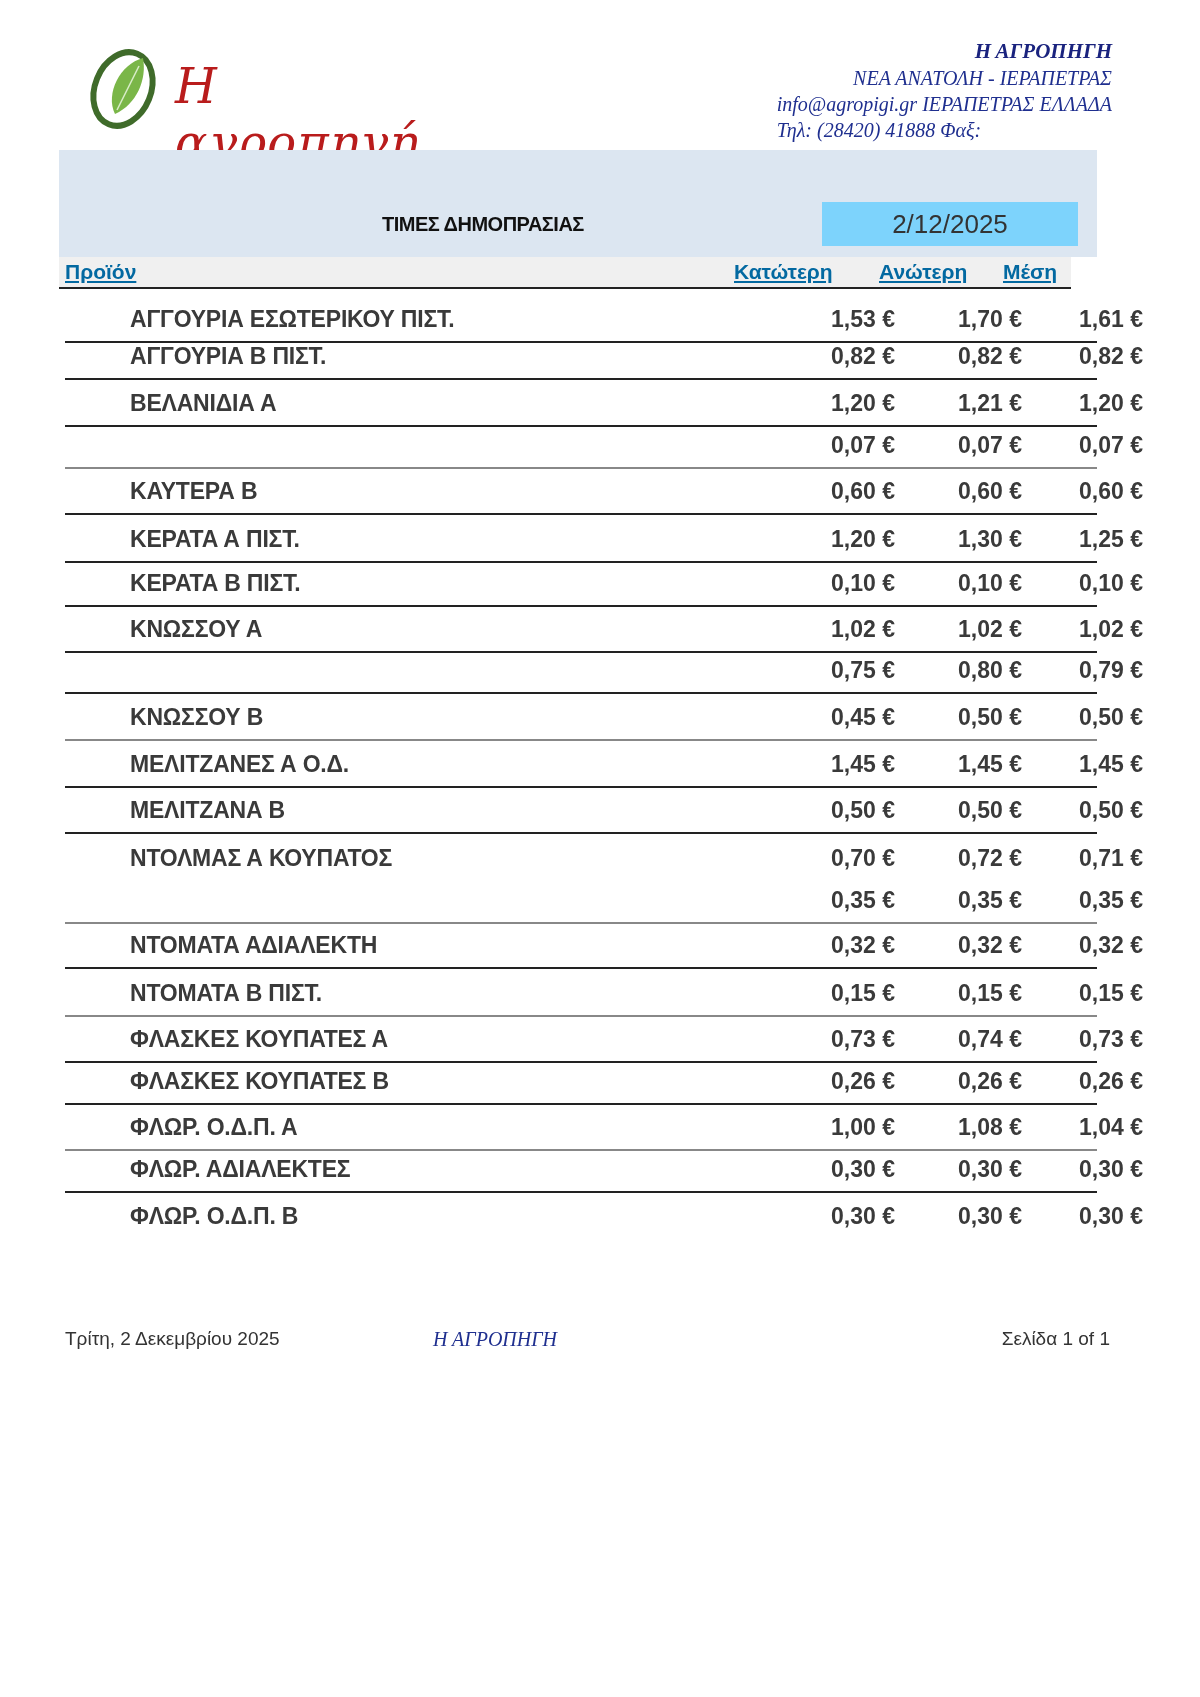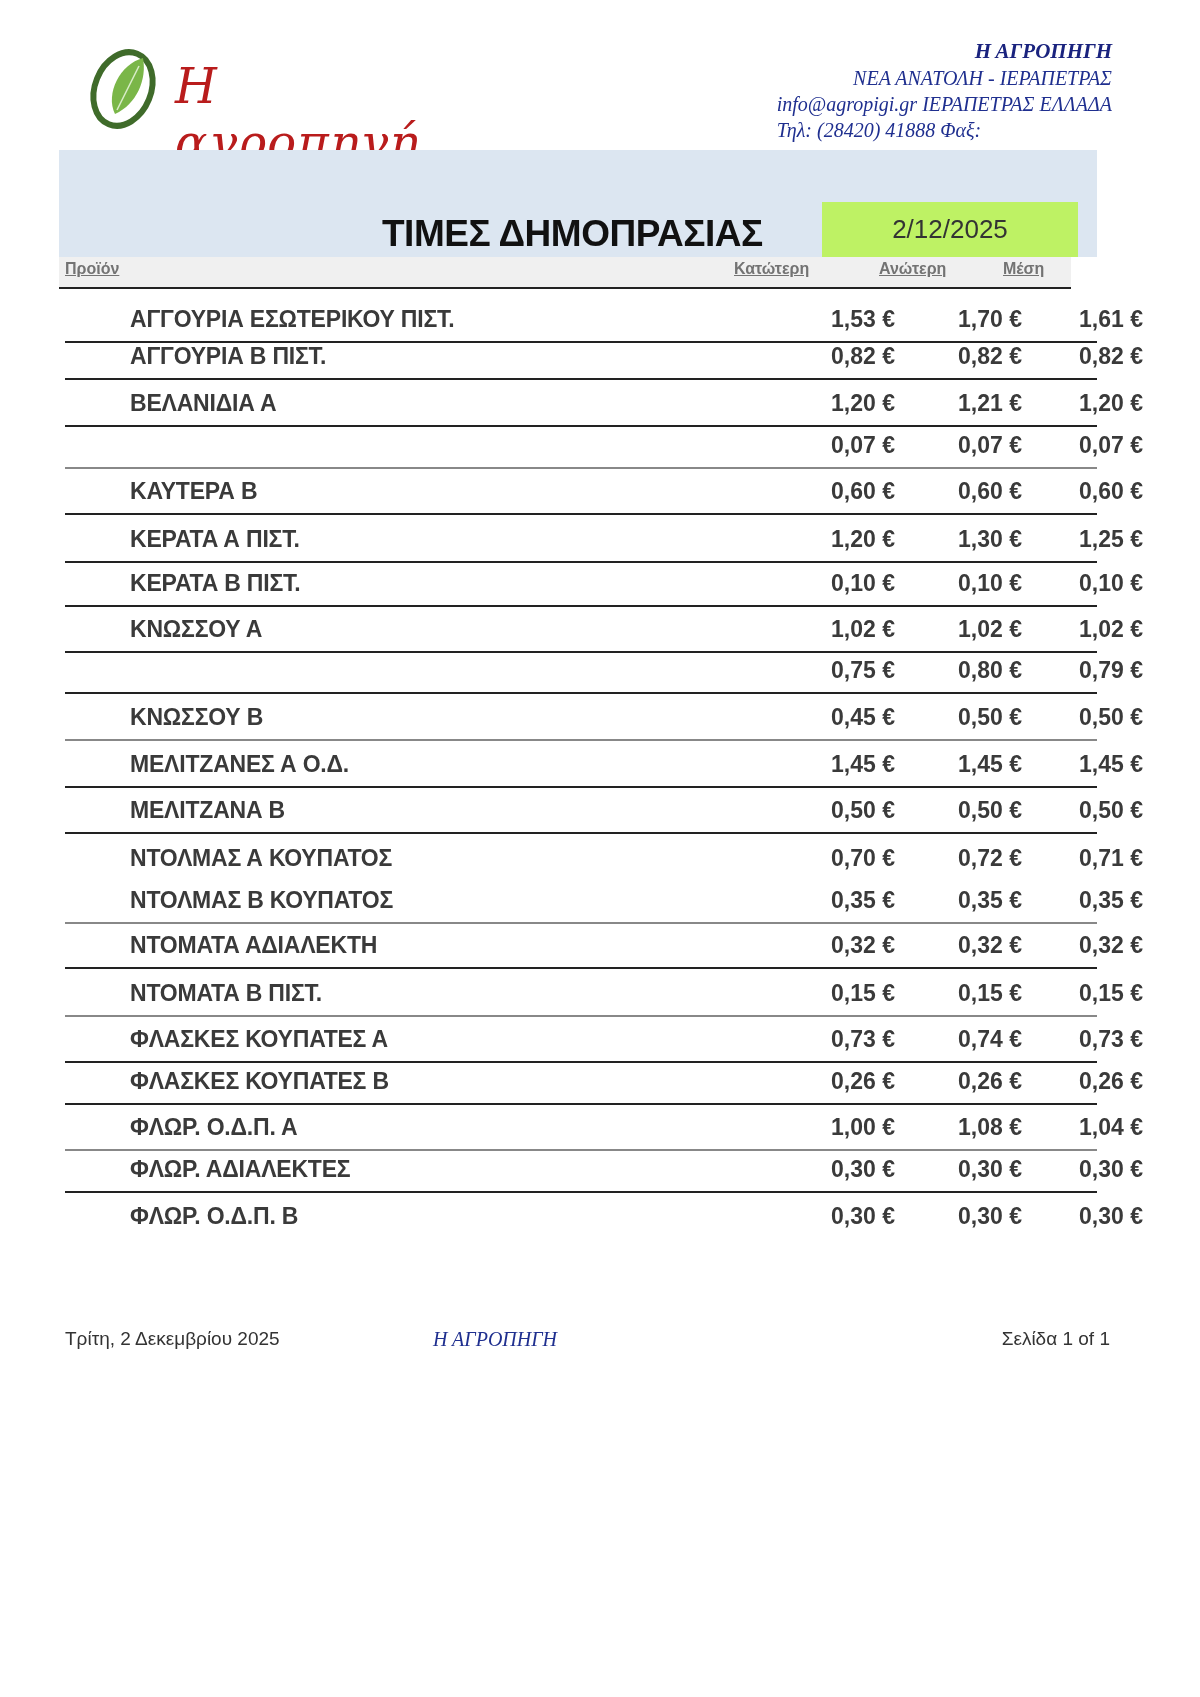--- a/index.html
+++ b/index.html
@@ -14,29 +14,29 @@
 
   
   .company { position: absolute; right: 88px; top: 38px; text-align: right;
              font-family: "Liberation Serif", serif; font-style: italic; color: #1f2f8f; }
   .company .name { font-weight: bold; font-size: 21px; line-height: 27px; color: #1a237e; }
   .company .line { font-size: 20px; line-height: 26px; }
   .company .contact { text-align: left; }
 
   
   .band { position: absolute; left: 59px; top: 150px; width: 1038px; height: 107px; background: #dce6f1; }
-  .title { position: absolute; left: 382px; top: 213px; font-size: 37px; font-weight: bold; color: #111;
+  .title { position: absolute; left: 382px; top: 213px; font-size: 20px; font-weight: bold; color: #111;
            letter-spacing: -0.5px; }
-  .datebox { position: absolute; left: 822px; top: 202px; width: 256px; height: 55px; background: #bef264;
+  .datebox { position: absolute; left: 822px; top: 202px; width: 256px; height: 44px; background: #7dd3fc;
              display: flex; align-items: center; justify-content: center; font-size: 26px; color: #333; }
 
   
   .colhead { position: absolute; left: 59px; top: 257px; width: 1012px; height: 30px; background: #f0f0f0;
              border-bottom: 2px solid #222; }
-  .colhead span { position: absolute; top: 3px; font-size: 16px; font-weight: bold; color: #737373;
+  .colhead span { position: absolute; top: 3px; font-size: 21px; font-weight: bold; color: #0369a1;
                   text-decoration: underline; }
   .ch-product { left: 6px; }
   .ch-low { left: 675px; }
   .ch-high { left: 820px; }
   .ch-avg { left: 944px; }
 
   
   .rows { position: absolute; left: 65px; top: 288px; width: 1032px; }
   .row { position: absolute; left: 0; width: 1032px; height: 46px; }
   .row .cell { position: absolute; top: 0; height: 46px; line-height: 46px; font-size: 23px;
@@ -168,21 +168,20 @@
       <span class="cell avg">0,50 €</span>
       <div class="sep"></div>
     </div>
     <div class="row" style="top: 547px;">
       <span class="cell prod">ΝΤΟΛΜΑΣ Α ΚΟΥΠΑΤΟΣ</span>
       <span class="cell low">0,70 €</span>
       <span class="cell high">0,72 €</span>
       <span class="cell avg">0,71 €</span>
     </div>
     <div class="row" style="top: 589px;">
-      <span class="cell prod">ΝΤΟΛΜΑΣ Β ΚΟΥΠΑΤΟΣ</span>
       <span class="cell low">0,35 €</span>
       <span class="cell high">0,35 €</span>
       <span class="cell avg">0,35 €</span>
       <div class="sep light"></div>
     </div>
     <div class="row" style="top: 634px;">
       <span class="cell prod">ΝΤΟΜΑΤΑ ΑΔΙΑΛΕΚΤΗ</span>
       <span class="cell low">0,32 €</span>
       <span class="cell high">0,32 €</span>
       <span class="cell avg">0,32 €</span>

